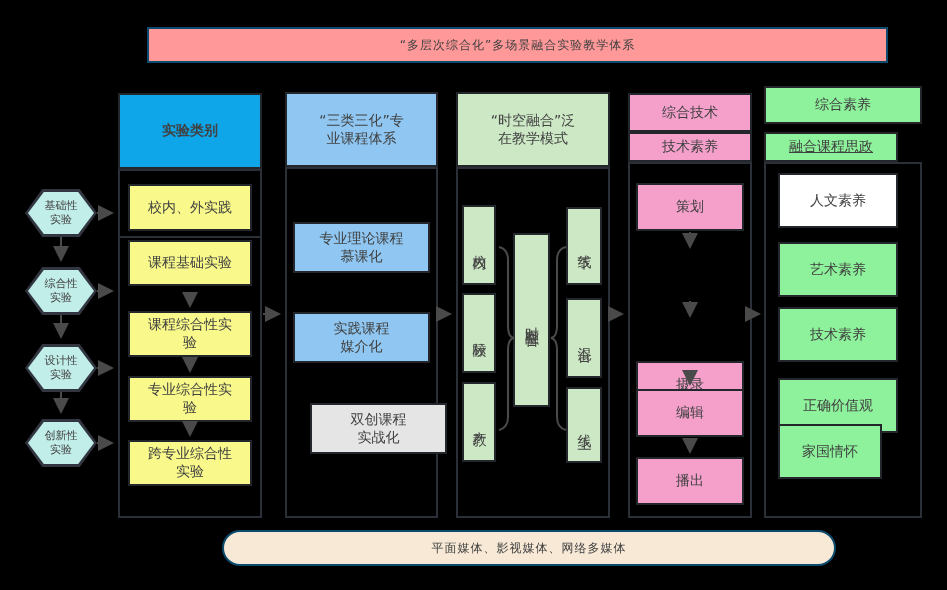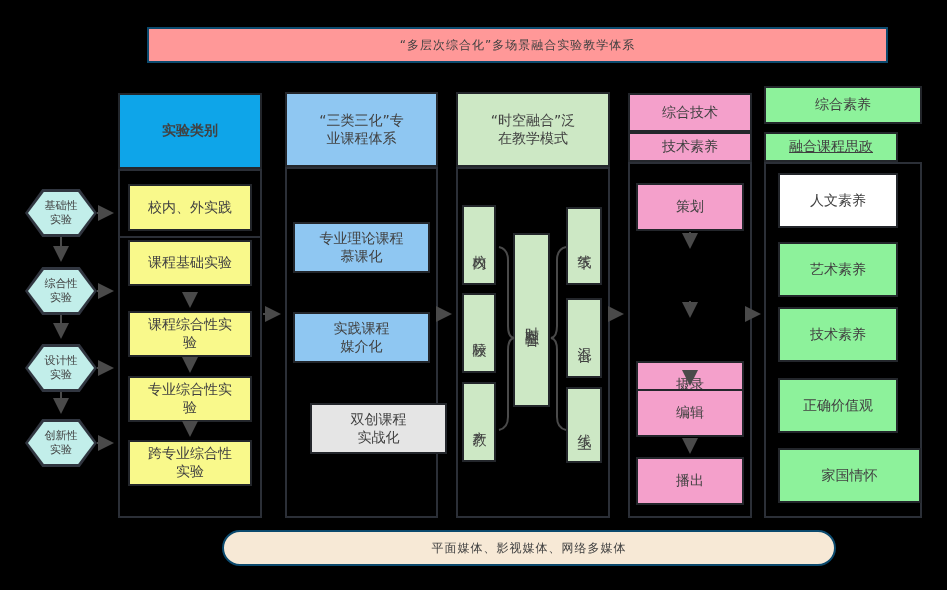--- a/index.html
+++ b/index.html
@@ -83,21 +83,21 @@
   <div class="abs box" style="left:636px;top:389px;width:108px;height:48px;background:#f4a0cb;">编辑</div>
   <div class="abs box" style="left:636px;top:457px;width:108px;height:48px;background:#f4a0cb;">播出</div>
 
   <div class="abs box" style="left:764px;top:86px;width:158px;height:38px;background:#8df29b;">综合素养</div>
   <div class="abs box" style="left:764px;top:132px;width:134px;height:30px;background:#8df29b;text-decoration:underline;">融合课程思政</div>
   <div class="abs container" style="left:764px;top:162px;width:158px;height:356px;"></div>
   <div class="abs box" style="left:778px;top:173px;width:120px;height:55px;background:#ffffff;">人文素养</div>
   <div class="abs box" style="left:778px;top:242px;width:120px;height:55px;background:#8df29b;">艺术素养</div>
   <div class="abs box" style="left:778px;top:307px;width:120px;height:55px;background:#8df29b;">技术素养</div>
   <div class="abs box" style="left:778px;top:378px;width:120px;height:55px;background:#8df29b;">正确价值观</div>
-  <div class="abs box" style="left:778px;top:448px;width:143px;height:55px;background:#8df29b;">家国情怀</div>
+  <div class="abs box" style="left:778px;top:424px;width:104px;height:55px;background:#8df29b;">家国情怀</div>
 
   <div class="abs banner" style="left:222px;top:530px;width:614px;height:36px;background:#f7e9d6;border-radius:18px;">平面媒体、影视媒体、网络多媒体</div>
 
   <svg width="947" height="590" viewBox="0 0 947 590">
     <defs>
       <marker id="ah" markerWidth="9" markerHeight="8" refX="7" refY="4" orient="auto">
         <path d="M0,0 L8,4 L0,8 Z" fill="#4a4a4a"></path>
       </marker>
     </defs>
     <g stroke="#4a4a4a" stroke-width="2" fill="none">

